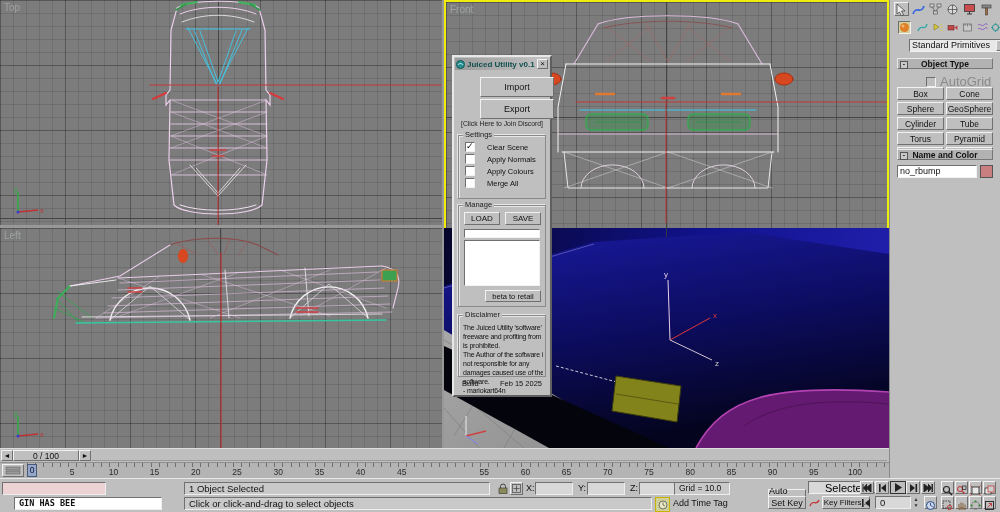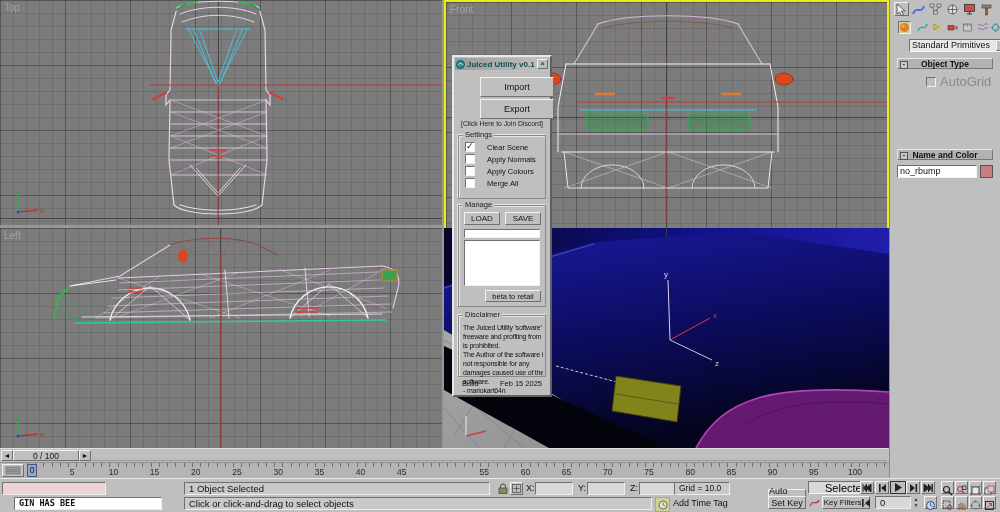--- a/index.html
+++ b/index.html
@@ -407,20 +407,32 @@
     </div>
 
     <div class="rollout-hdr" style="top:58px">
       <span class="rollout-minus">-</span>
       <span>Object Type</span>
     </div>
     <div id="autogrid-row">
       <span class="cb"></span>
       <span id="autogrid-label">AutoGrid</span>
     </div>
+    <div id="object-type-grid">
+        <div class="obj-btn">Box</div>
+        <div class="obj-btn">Cone</div>
+        <div class="obj-btn">Sphere</div>
+        <div class="obj-btn">GeoSphere</div>
+        <div class="obj-btn">Cylinder</div>
+        <div class="obj-btn">Tube</div>
+        <div class="obj-btn">Torus</div>
+        <div class="obj-btn">Pyramid</div>
+        <div class="obj-btn">Teapot</div>
+        <div class="obj-btn">Plane</div>
+      </div>
 
     <div class="rollout-hdr" style="top:149px">
       <span class="rollout-minus">-</span>
       <span>Name and Color</span>
     </div>
     <div id="name-field" class="sunken">no_rbump</div>
     <div id="color-swatch" style="background-color: rgb(201, 127, 127);"></div>
   </div>
 
   <div id="slider-row">

